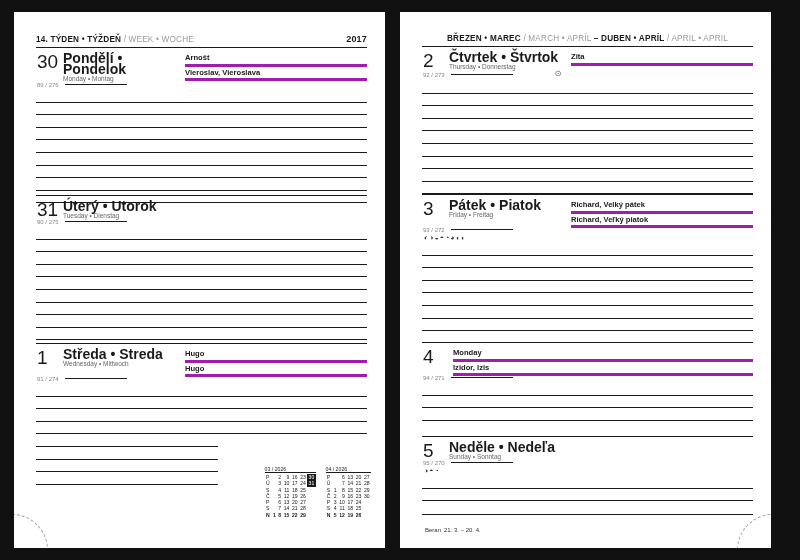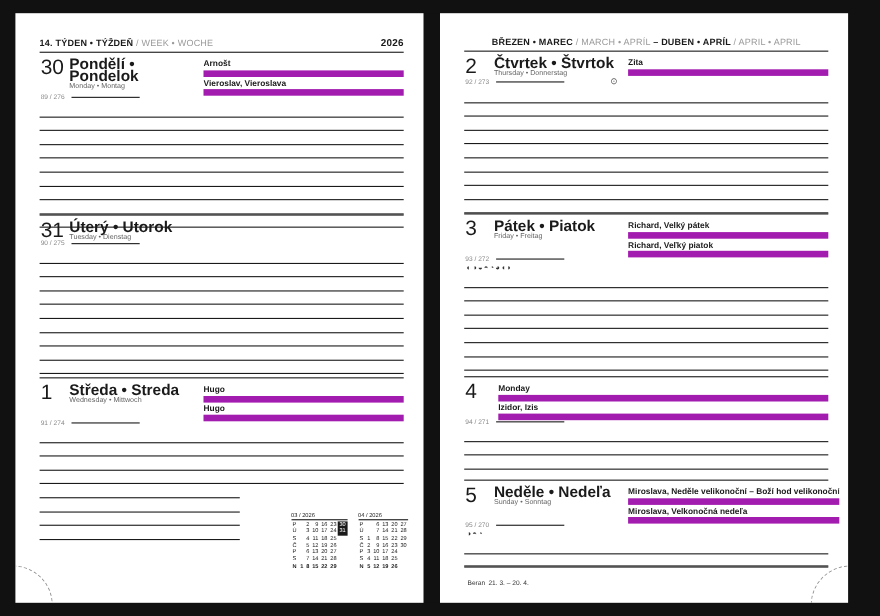--- a/index.html
+++ b/index.html
@@ -75,21 +75,21 @@
   .dn-cs{font-size:14px;font-weight:bold;line-height:11px;}
   .dn-en{font-size:6.5px;color:#666;line-height:8px;}
   .notes{
     flex:1 1 auto;
     padding-left:4px;
   }
   .note-line{
     font-size:7.6px;
     font-weight:bold;
     line-height:11.5px;
-    border-bottom:6px solid #a21caf;
+    border-bottom:3px solid #a21caf;
     height:11.5px;
     white-space:nowrap;
     overflow:hidden;
   }
   .daymeta{
     display:flex;
     align-items:center;
     gap:4px;
     font-size:6px;
     color:#888;
@@ -183,21 +183,21 @@
   <div class="spine"></div>
 
   <div class="page left">
     <div class="page-inner">
 
       <div class="hdr">
         <div class="hdr-left">
           <span>14. TÝDEN • TÝŽDEŇ</span>
           <span class="soft">/ WEEK • WOCHE</span>
         </div>
-        <div class="hdr-right">2026</div>
+        <div class="hdr-right">2017</div>
       </div>
 
       <div class="day" style="height:148px;">
         <div class="day-head">
           <div class="daynum">30</div>
           <div class="daynames">
             <div class="dn-cs">Pondělí • Pondelok</div>
             <div class="dn-en">Monday • Montag</div>
           </div>
           <div class="notes">
@@ -507,24 +507,20 @@
         </div>
       </div>
 
       <div class="day" style="height:78px;">
         <div class="day-head">
           <div class="daynum">5</div>
           <div class="daynames">
             <div class="dn-cs">Neděle • Nedeľa</div>
             <div class="dn-en">Sunday • Sonntag</div>
           </div>
-          <div class="notes">
-            <div class="note-line">Miroslava, Neděle velikonoční – Boží hod velikonoční</div>
-            <div class="note-line">Miroslava, Velkonočná nedeľa</div>
-          </div>
         </div>
         <div class="daymeta">
           <span>95 / 270</span>
           <span class="rule"></span>
         </div>
         <div class="moons">◑◓◔</div>
         <div class="rules">
           <div></div>
           <div></div>
         </div>

